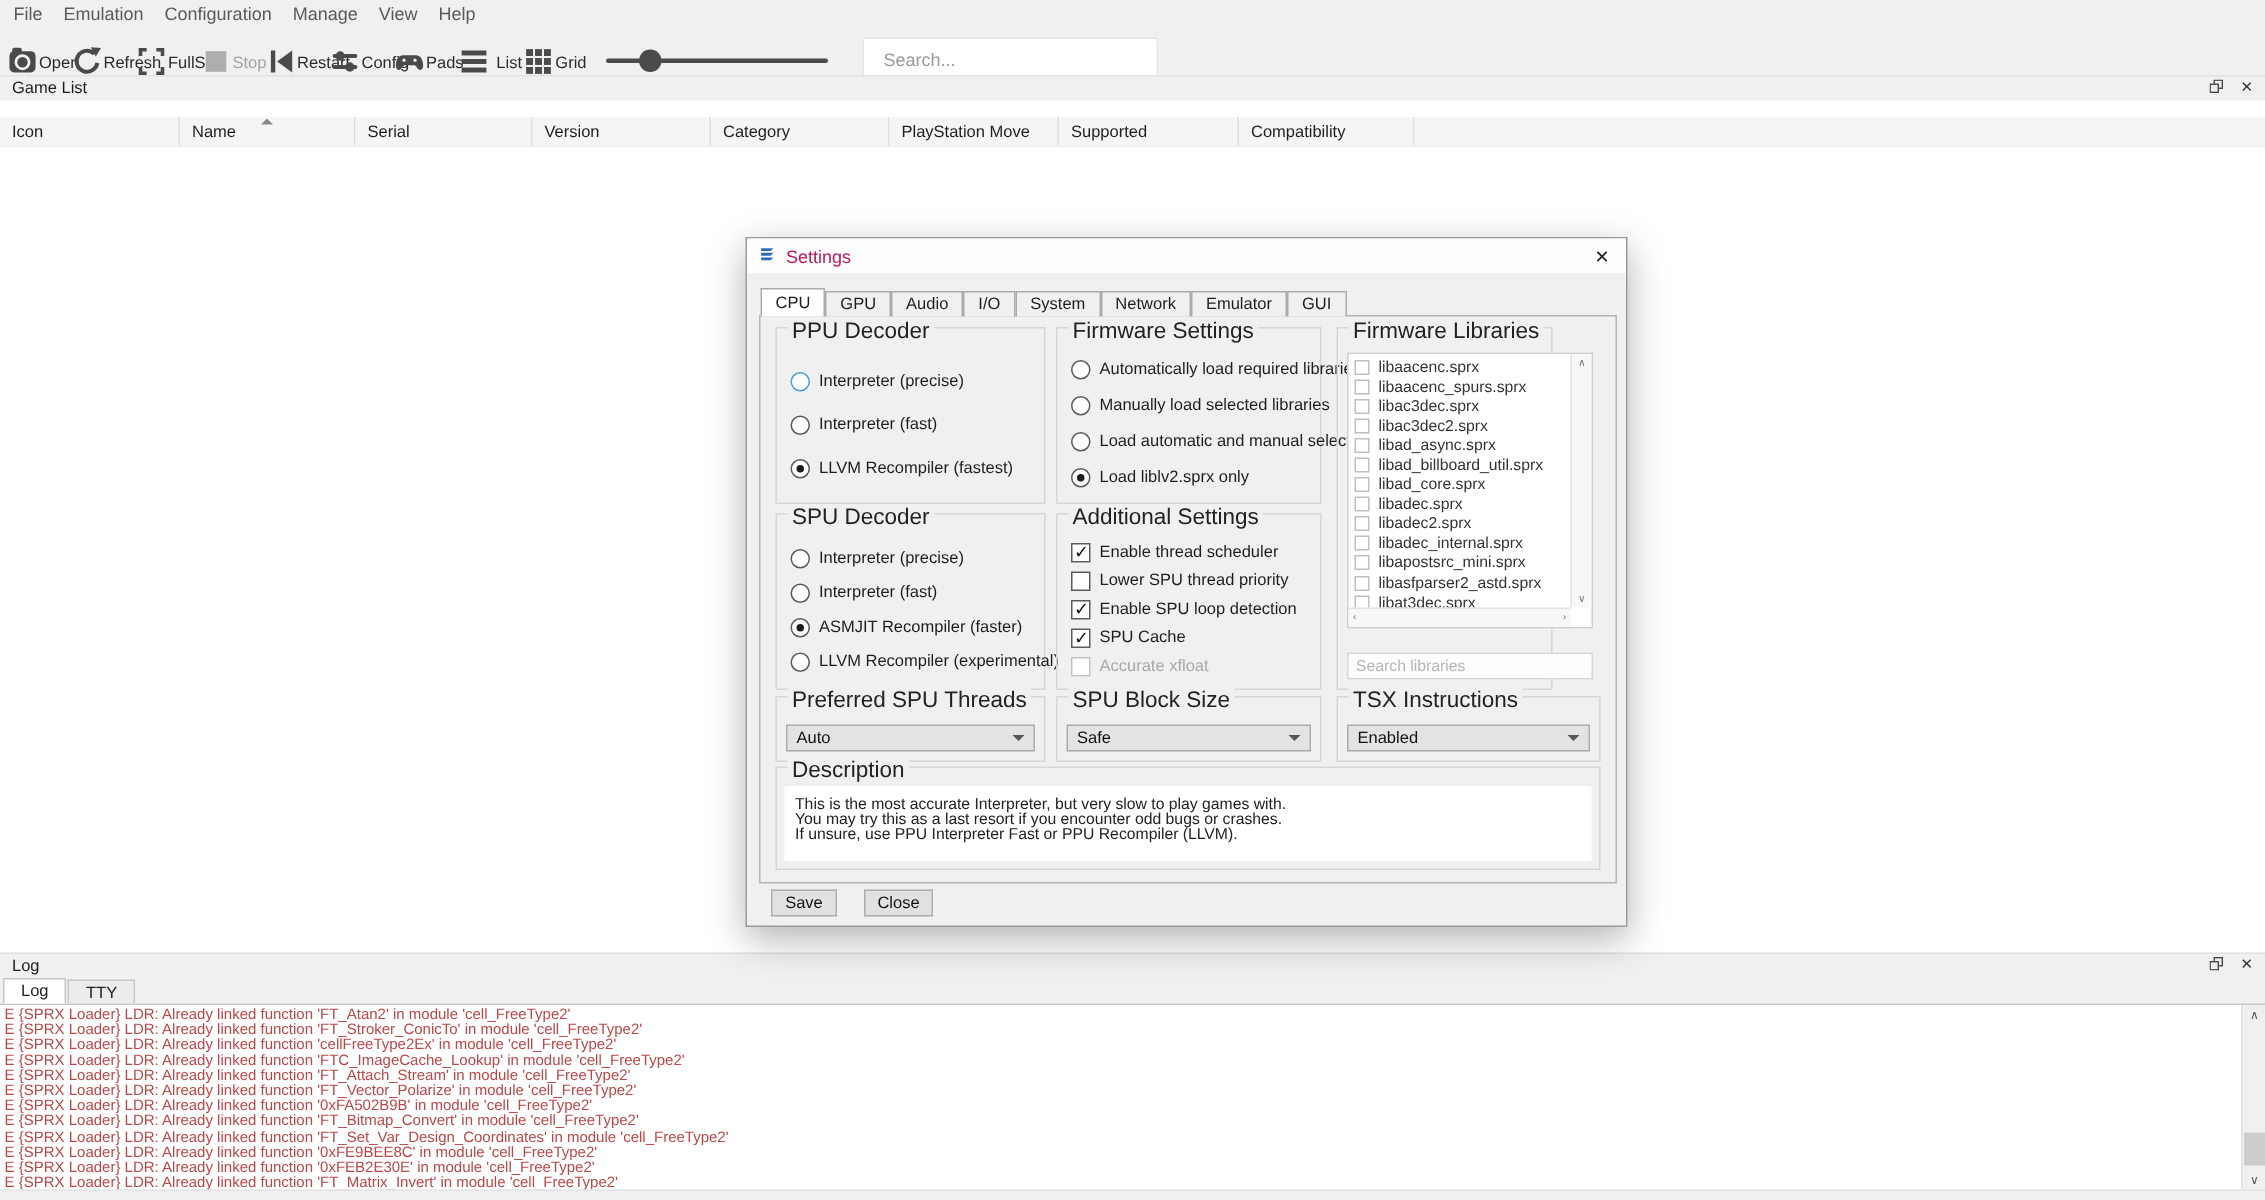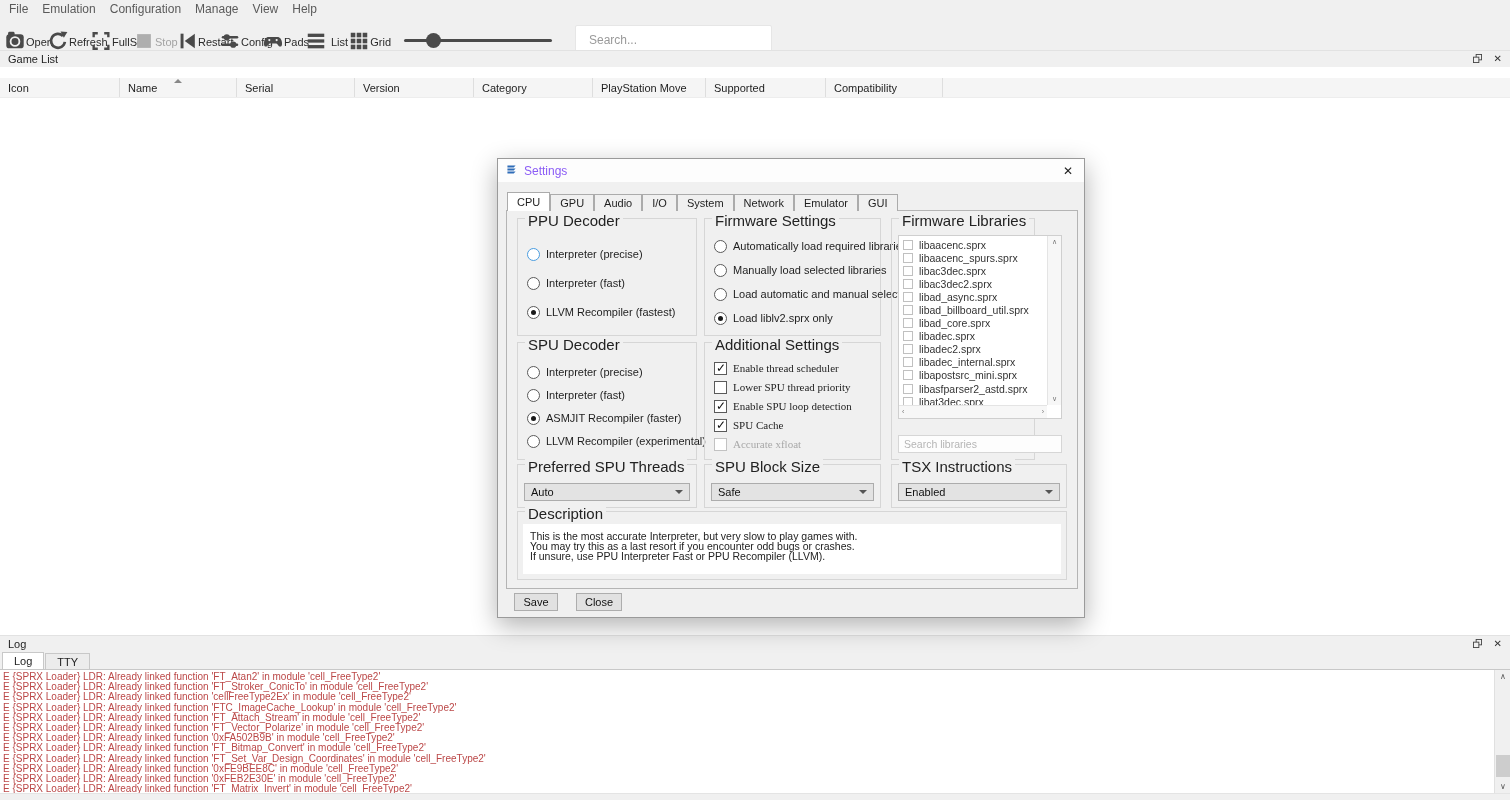--- a/index.html
+++ b/index.html
@@ -40,34 +40,34 @@
   .log-content { position:absolute; left:0; top:669px; width:1510px; height:124px; background:#fff; border-top:1px solid #c8c8c8; overflow:hidden; padding:2px 0 0 3px; }
   .log-line { font-size:10px; line-height:10.2px; color:#bb4747; white-space:nowrap; }
   .log-vscroll { position:absolute; right:0; top:670px; width:16px; height:123px; background:#f0f0f0; border-left:1px solid #e0e0e0; }
   .log-vscroll .arr { position:absolute; left:0; width:16px; text-align:center; font-size:8px; color:#555; }
   .log-vscroll .thumb { position:absolute; left:1px; width:14px; height:22px; top:85px; background:#cdcdcd; }
   .log-hscroll { position:absolute; left:0; top:793px; width:1510px; height:7px; background:#f0f0f0; border-top:1px solid #e4e4e4; }
 
   
   .dialog { position:absolute; left:497px; top:158px; width:588px; height:460px; background:#f0f0f0; border:1px solid #9a9a9a; box-shadow:0 8px 24px rgba(0,0,0,.3); }
   .dlg-titlebar { position:absolute; left:0; top:0; right:0; height:23px; background:#fdfdfd; display:flex; align-items:center; padding-left:7px; }
-  .dlg-title { font-size:12px; color:#8b5cf6; margin-left:6px; }
+  .dlg-title { font-size:12px; color:#be185d; margin-left:6px; }
   .dlg-close { margin-left:auto; width:32px; height:23px; display:flex; align-items:center; justify-content:center; font-size:12px; color:#222; }
   .dlg-tabs { position:absolute; left:9px; top:33px; height:19px; display:flex; align-items:flex-end; z-index:3; }
   .dlg-tab { padding:0 9px; font-size:11px; height:17px; line-height:17px; background:#f0f0f0; border:1px solid #ababab; border-bottom:none; margin-right:0px; color:#1e1e1e; }
   .dlg-tab.active { background:#fff; height:19px; line-height:19px; }
   .pane { position:absolute; left:8px; top:51px; width:572px; height:379px; border:1px solid #b4b4b4; background:#f0f0f0; }
 
   .gbox { position:absolute; border:1px solid #d6d6d6; }
   .gb-label { position:absolute; top:-7px; left:7px; background:#f0f0f0; padding:0 3px; font-size:15px; color:#222; white-space:nowrap; }
   .opt-row { display:flex; align-items:center; gap:6px; padding-left:9px; height:14px; }
   .rows-ppu { padding-top:28px; } .rows-ppu .opt-row { margin-bottom:15px; }
   .rows-spu { padding-top:22px; } .rows-spu .opt-row { margin-bottom:9px; }
   .rows-fw  { padding-top:20px; } .rows-fw  .opt-row { margin-bottom:10px; }
-  .rows-add { padding-top:18px;font-family:Liberation Serif, serif; } .rows-add .opt-row { margin-bottom:5px; }
+  .rows-add { padding-top:18px; } .rows-add .opt-row { margin-bottom:5px; }
   .radio { width:13px; height:13px; border:1px solid #5a5a5a; border-radius:50%; background:#fff; position:relative; flex:none; }
   .radio.selected::after { content:""; position:absolute; left:3px; top:3px; width:5px; height:5px; border-radius:50%; background:#1a1a1a; }
   .radio.hl { border-color:#4a9de0; }
   .cb { width:13px; height:13px; border:1px solid #5a5a5a; background:#fff; position:relative; flex:none; }
   .cb.checked::after { content:"\2713"; position:absolute; left:1px; top:-2px; font-size:12px; color:#111; }
   .opt-row.disabled .cb { border-color:#c2c2c2; }
   .opt-row.disabled .opt-label { color:#a8a8a8; }
   .opt-label { font-size:11px; color:#1e1e1e; white-space:nowrap; }
 
   

